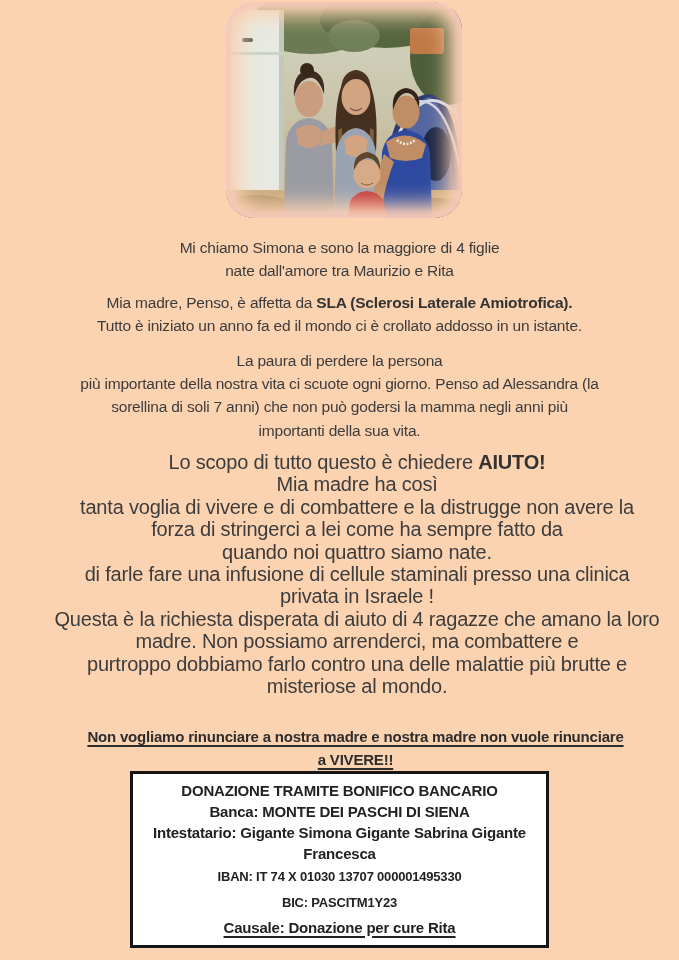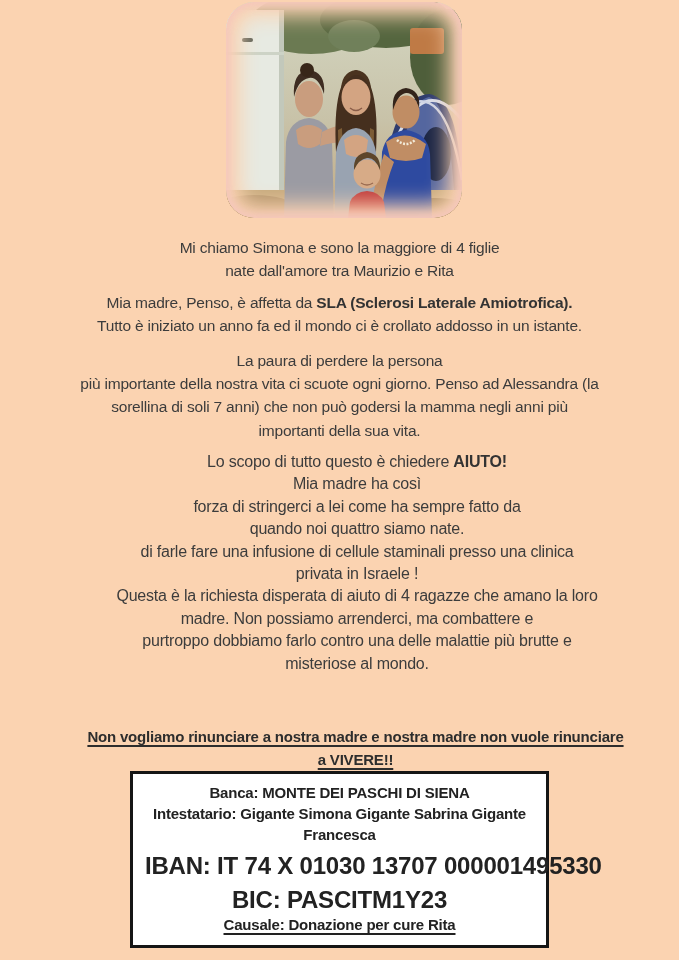--- a/index.html
+++ b/index.html
@@ -31,21 +31,21 @@
     position:absolute;left:0;right:0;
     text-align:center;
   }
   .line{
     white-space:nowrap;
     letter-spacing:-0.2px;
   }
   .p1{top:236px;font-size:15.5px;line-height:23px;}
   .p2{top:291px;font-size:15.5px;line-height:23px;}
   .p3{top:349px;font-size:15.5px;line-height:23.2px;}
-  .p4{top:451px;font-size:16px;line-height:22.4px;padding-left:35px;}
+  .p4{top:451px;font-size:20px;line-height:22.4px;padding-left:35px;}
   .p5{
     top:725px;font-size:15px;line-height:23px;
     font-weight:bold;color:#2d2d2d;
   }
   .p5 .line{text-decoration:underline;text-decoration-thickness:2px;text-underline-offset:3px;padding-left:32px;}
   .bold{font-weight:bold;color:#333;}
   
   .donation-box{
     position:absolute;
     left:130px;top:771px;
@@ -54,21 +54,21 @@
     border:3px solid #151515;
     box-sizing:border-box;
     display:flex;flex-direction:column;
     justify-content:center;
     text-align:center;
     font-weight:bold;color:#222222;
     padding:4px 12px;
   }
   .box-line{font-size:15px;line-height:21px;white-space:nowrap;letter-spacing:-0.2px;}
   .box-line.wrap{white-space:normal;}
-  .box-line.big{font-size:24px;line-height:26px;margin-top:8px;}
+  .box-line.big{font-size:13px;line-height:26px;}
   .box-line.underline{
     text-decoration:underline;text-decoration-thickness:2px;text-underline-offset:3px;
     line-height:24px;
   }
 </style>
 </head>
 <body>
 
 <div class="canvas">
 
@@ -152,36 +152,38 @@
   <div class="para p3">
     <div class="line">La paura di perdere la persona</div>
     <div class="line">più importante della nostra vita ci scuote ogni giorno. Penso ad Alessandra (la</div>
     <div class="line">sorellina di soli 7 anni) che non può godersi la mamma negli anni più</div>
     <div class="line">importanti della sua vita.</div>
   </div>
 
   <div class="para p4">
     <div class="line"><span>Lo scopo di tutto questo è chiedere </span><span class="bold">AIUTO!</span></div>
     <div class="line">Mia madre ha così</div>
+    <div class="line">tanta voglia di vivere e di combattere e la distrugge non avere la</div>
     <div class="line">forza di stringerci a lei come ha sempre fatto da</div>
     <div class="line">quando noi quattro siamo nate.</div>
     <div class="line">di farle fare una infusione di cellule staminali presso una clinica</div>
     <div class="line">privata in Israele !</div>
     <div class="line">Questa è la richiesta disperata di aiuto di 4 ragazze che amano la loro</div>
     <div class="line">madre. Non possiamo arrenderci, ma combattere e</div>
     <div class="line">purtroppo dobbiamo farlo contro una delle malattie più brutte e</div>
     <div class="line">misteriose al mondo.</div>
   </div>
 
   <div class="para p5">
     <div class="line">Non vogliamo rinunciare a nostra madre e nostra  madre non vuole rinunciare</div>
     <div class="line">a VIVERE!!</div>
   </div>
 
   <div class="donation-box">
+    <div class="box-line">DONAZIONE TRAMITE BONIFICO BANCARIO</div>
     <div class="box-line">Banca: MONTE DEI PASCHI DI SIENA</div>
     <div class="box-line wrap">Intestatario: Gigante Simona Gigante Sabrina Gigante Francesca</div>
     <div class="box-line big">IBAN: IT 74 X 01030 13707 000001495330</div>
     <div class="box-line big">BIC: PASCITM1Y23</div>
     <div class="box-line underline">Causale: Donazione per cure Rita</div>
   </div>
 
 </div>
 
 </body></html>

